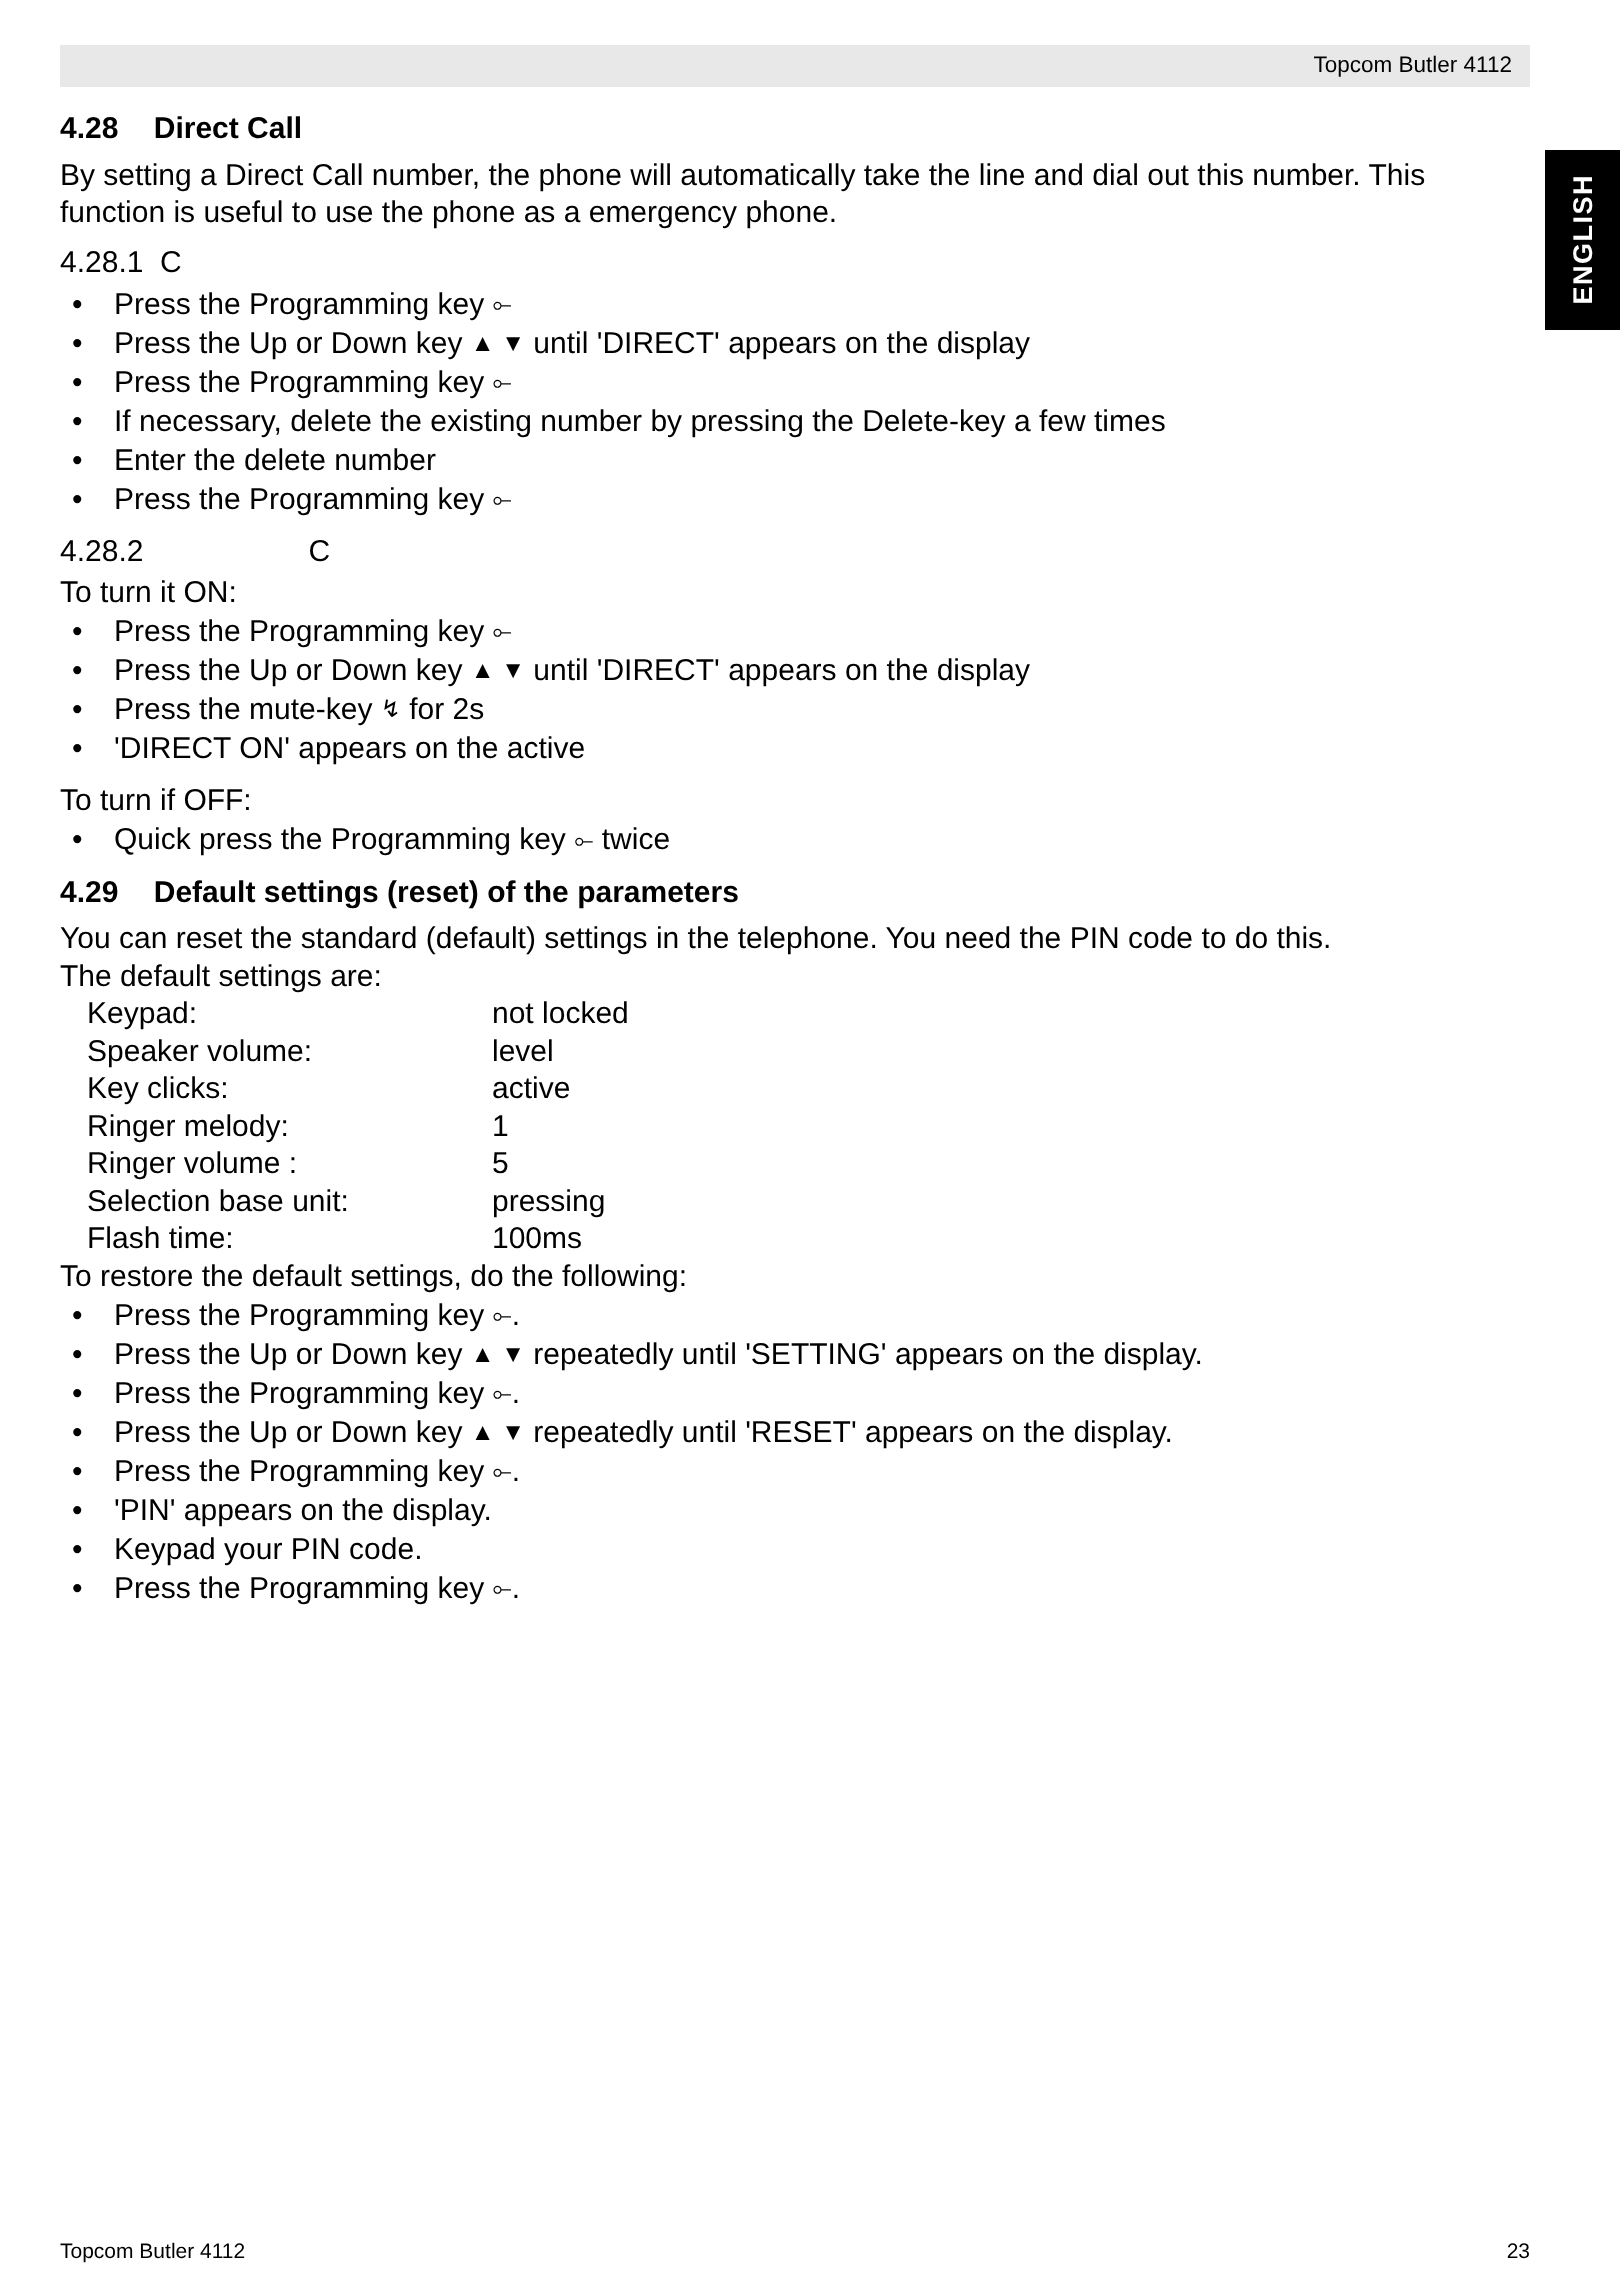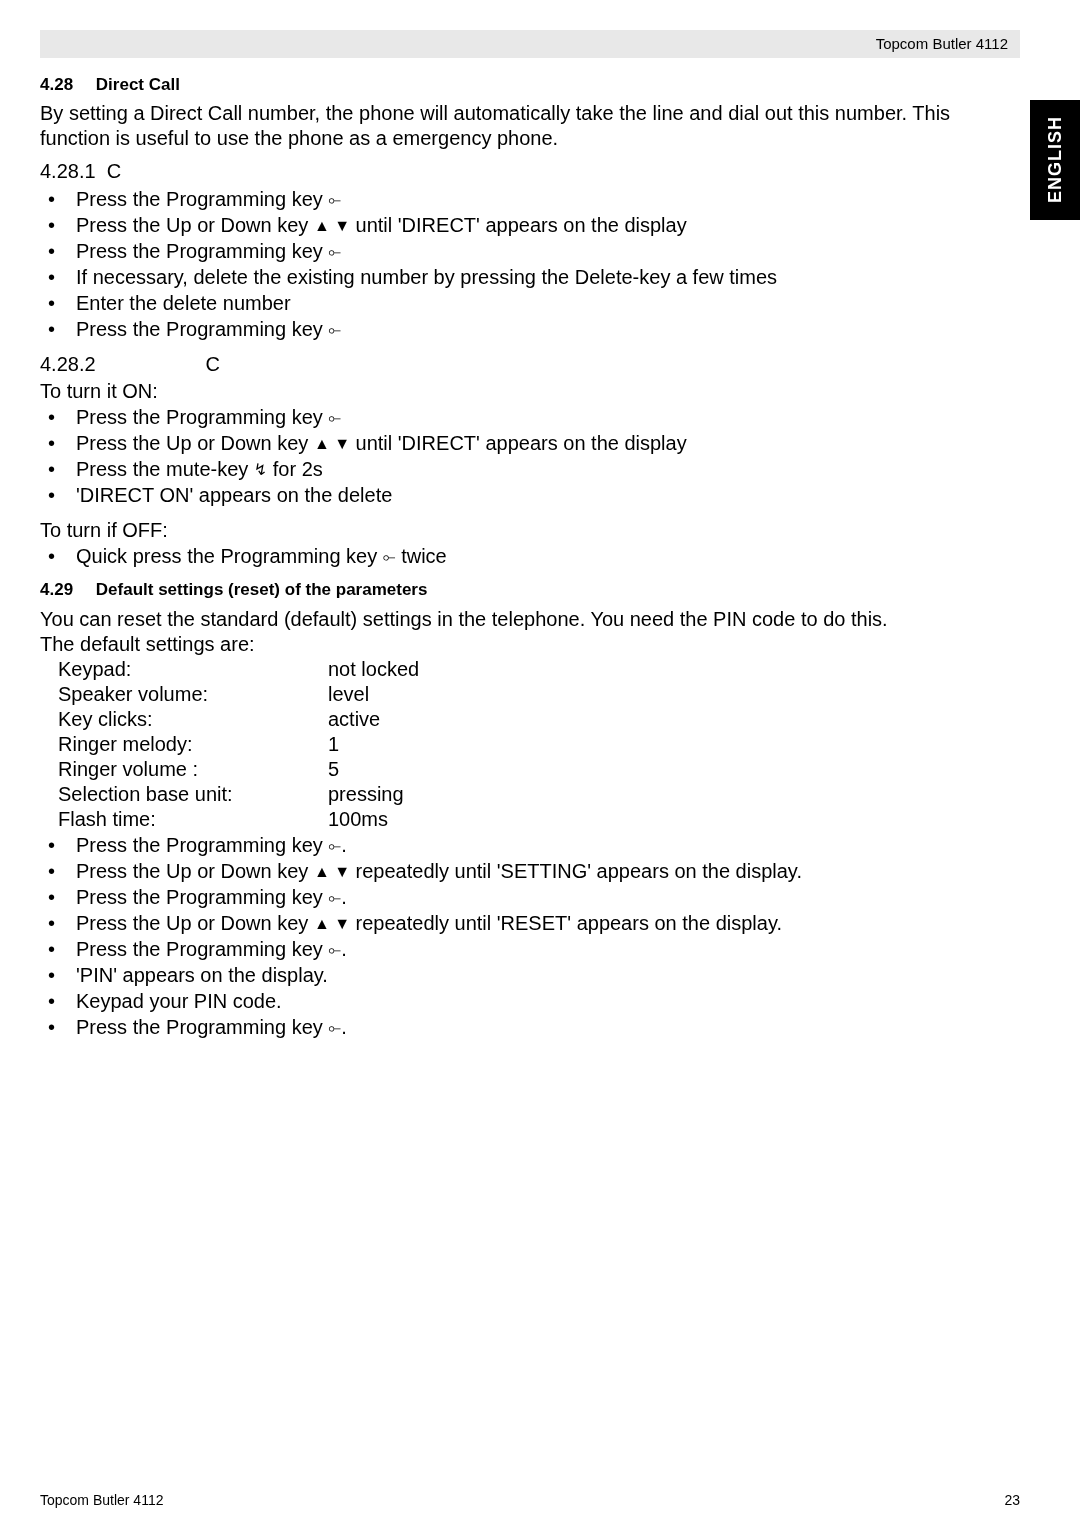--- a/index.html
+++ b/index.html
@@ -47,21 +47,21 @@
   .content {
     position: absolute;
     top: 70px;
     left: 40px;
     right: 70px;
     bottom: 60px;
     font-size: 20px;
     line-height: 1.25;
   }
   h2 {
-    font-size: 17px;
+    font-size: 20px;
     font-weight: bold;
     margin-top: 4px;
     margin-bottom: 6px;
   }
   .h2-num { display: inline-block; margin-right: 18px; }
   .para { margin-bottom: 8px; }
   .subhead {
     margin-top: 6px;
     margin-bottom: 2px;
     letter-spacing: 0;
@@ -130,21 +130,21 @@
   </ul>
 
   <p class="subhead">
     <span>4.28.2</span><span class="gap"></span><span>C</span>
   </p>
   <p>To turn it ON:</p>
   <ul class="bul">
     <li><span>Press the Programming key </span><span class="icon-glyph">⟜</span></li>
     <li><span>Press the Up or Down key </span><span class="icon-glyph">▲ ▼</span><span> until 'DIRECT' appears on the display</span></li>
     <li><span>Press the mute-key </span><span class="icon-glyph">↯</span><span> for 2s</span></li>
-    <li>'DIRECT ON' appears on the delete</li>
+    <li>'DIRECT ON' appears on the active</li>
   </ul>
 
   <p class="mt">To turn if OFF:</p>
   <ul class="bul">
     <li><span>Quick press the Programming key </span><span class="icon-glyph">⟜</span><span> twice</span></li>
   </ul>
 
   <h2>
     <span class="h2-num">4.29</span>
     <span>Default settings (reset) of the parameters</span>
@@ -176,20 +176,21 @@
     <div class="settings-row">
         <span class="settings-label">Selection base unit:</span>
         <span>pressing</span>
       </div>
     <div class="settings-row">
         <span class="settings-label">Flash time:</span>
         <span>100ms</span>
       </div>
   </div>
 
+  <p class="mt">To restore the default settings, do the following:</p>
   <ul class="bul">
     <li><span>Press the Programming key </span><span class="icon-glyph">⟜</span><span>.</span></li>
     <li><span>Press the Up or Down key </span><span class="icon-glyph">▲ ▼</span><span> repeatedly until 'SETTING' appears on the display.</span></li>
     <li><span>Press the Programming key </span><span class="icon-glyph">⟜</span><span>.</span></li>
     <li><span>Press the Up or Down key </span><span class="icon-glyph">▲ ▼</span><span> repeatedly until 'RESET' appears on the display.</span></li>
     <li><span>Press the Programming key </span><span class="icon-glyph">⟜</span><span>.</span></li>
     <li>'PIN' appears on the display.</li>
     <li>Keypad your PIN code.</li>
     <li><span>Press the Programming key </span><span class="icon-glyph">⟜</span><span>.</span></li>
   </ul>

